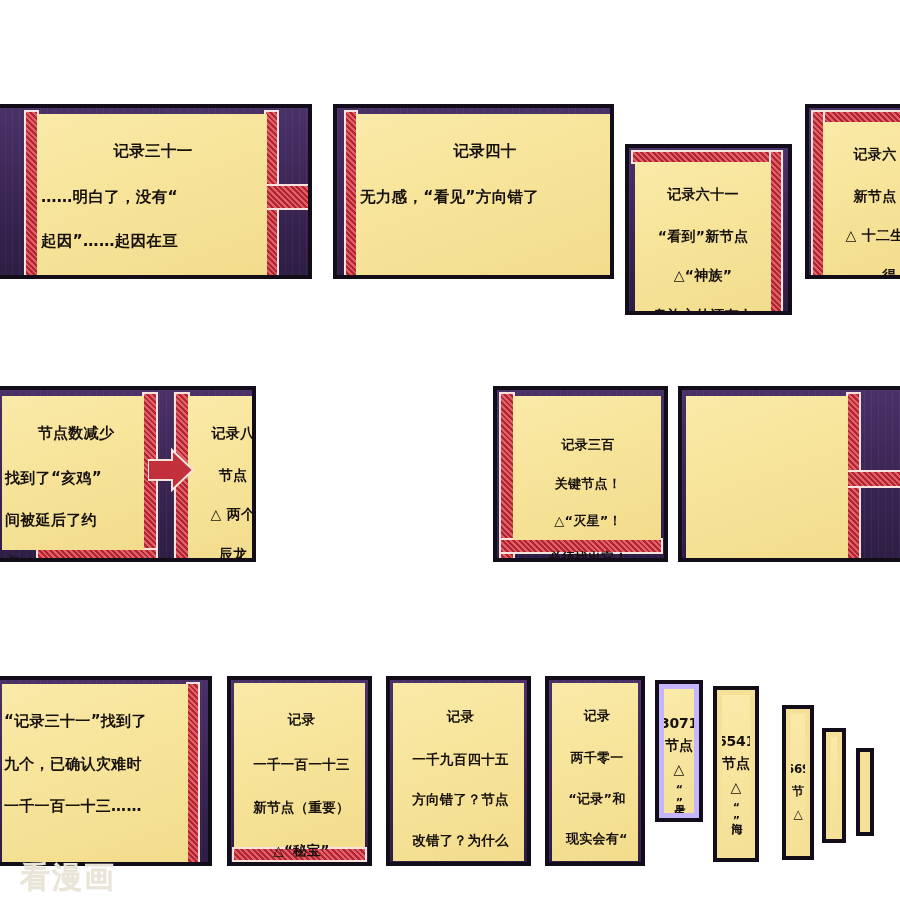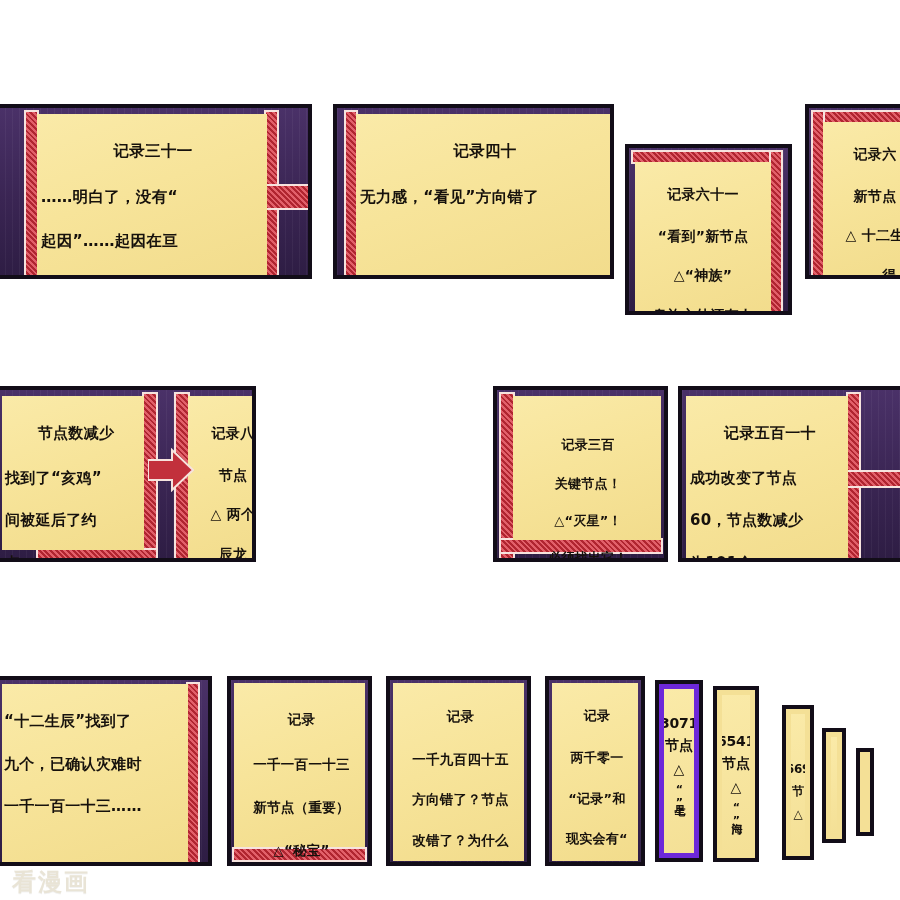--- a/index.html
+++ b/index.html
@@ -105,23 +105,23 @@
     align-items: center;
     font-weight: 700;
     color: #16110c;
   }
   .vstack .num { letter-spacing: -0.02em; }
   .tri { font-weight: 700; }
 
   
   #watermark {
     position: absolute;
-    left: 12px;
+    left: 20px;
     bottom: 2px;
-    font-size: 24px;
+    font-size: 30px;
     font-weight: 700;
     color: #e9e4d6;
     letter-spacing: 2px;
     text-shadow: 0 1px 0 rgba(0,0,0,0.05);
   }
 </style>
 </head>
 <body>
 
 <div id="comic-page">
@@ -225,34 +225,28 @@
       <span>△“灭星”！</span><br>
       <span>必须找出它！</span>
     </div>
   </div>
 
   <div class="panel" style="left:678px; top:386px; width:232px; height:176px;">
     <div class="wall"></div>
     <div class="redband" style="left:166px; top:4px; width:11px; height:168px;"></div>
     <div class="redband" style="left:166px; top:82px; width:62px; height:14px;"></div>
     <div class="scroll" style="left:4px; top:6px; width:162px; height:166px;"></div>
-    <div class="ptext" style="position:absolute; left:8px; top:12px; width:160px; font-size:15px;">
-      <span class="hdr">记录五百一十</span>
-      <span>成功改变了节点</span><br>
-      <span>60，节点数减少</span><br>
-      <span>为101个。</span>
-    </div>
   </div>
 
   <div class="panel" style="left:-6px; top:676px; width:218px; height:190px;">
     <div class="wall"></div>
     <div class="redband" style="left:190px; top:4px; width:10px; height:182px;"></div>
     <div class="scroll" style="left:4px; top:4px; width:186px; height:182px;"></div>
     <div class="ptext" style="position:absolute; left:6px; top:10px; width:192px; font-size:15px;">
-      <span>“十二生辰”找到了</span><br>
+      <span>“记录三十一”找到了</span><br>
       <span>九个，已确认灾难时</span><br>
       <span>一千一百一十三……</span><br>
       
     </div>
   </div>
 
   <div class="panel" style="left:227px; top:676px; width:145px; height:190px;">
     <div class="wall"></div>
     <div class="scroll" style="left:3px; top:3px; width:131px; height:166px;"></div>
     <div class="redband" style="left:3px; top:169px; width:131px; height:11px;"></div>
@@ -284,21 +278,21 @@
     <div class="ptext center" style="position:absolute; left:4px; top:6px; width:88px; font-size:13px; text-align:center; line-height:1.55;">
       <span class="hdr">记录</span>
       <span>两千零一</span><br>
       <span>“记录”和</span><br>
       <span>现实会有“</span><br>
       <br>
       
     </div>
   </div>
 
-  <div class="panel" style="left:655px; top:680px; width:48px; height:182px; background:#6d28d9;text-decoration:underline;">
+  <div class="panel" style="left:655px; top:680px; width:48px; height:142px; background:#c4b5fd;text-decoration:underline;">
     <div class="vpanel-inner">
       <div class="vstack" style="font-size:14px; padding-top:26px; gap:6px;">
         <span class="num">3071</span>
         <span>节点</span>
         <span class="tri">△</span>
         <span class="vtext" style="font-size:11px;">“七星”</span>
       </div>
     </div>
   </div>
 

